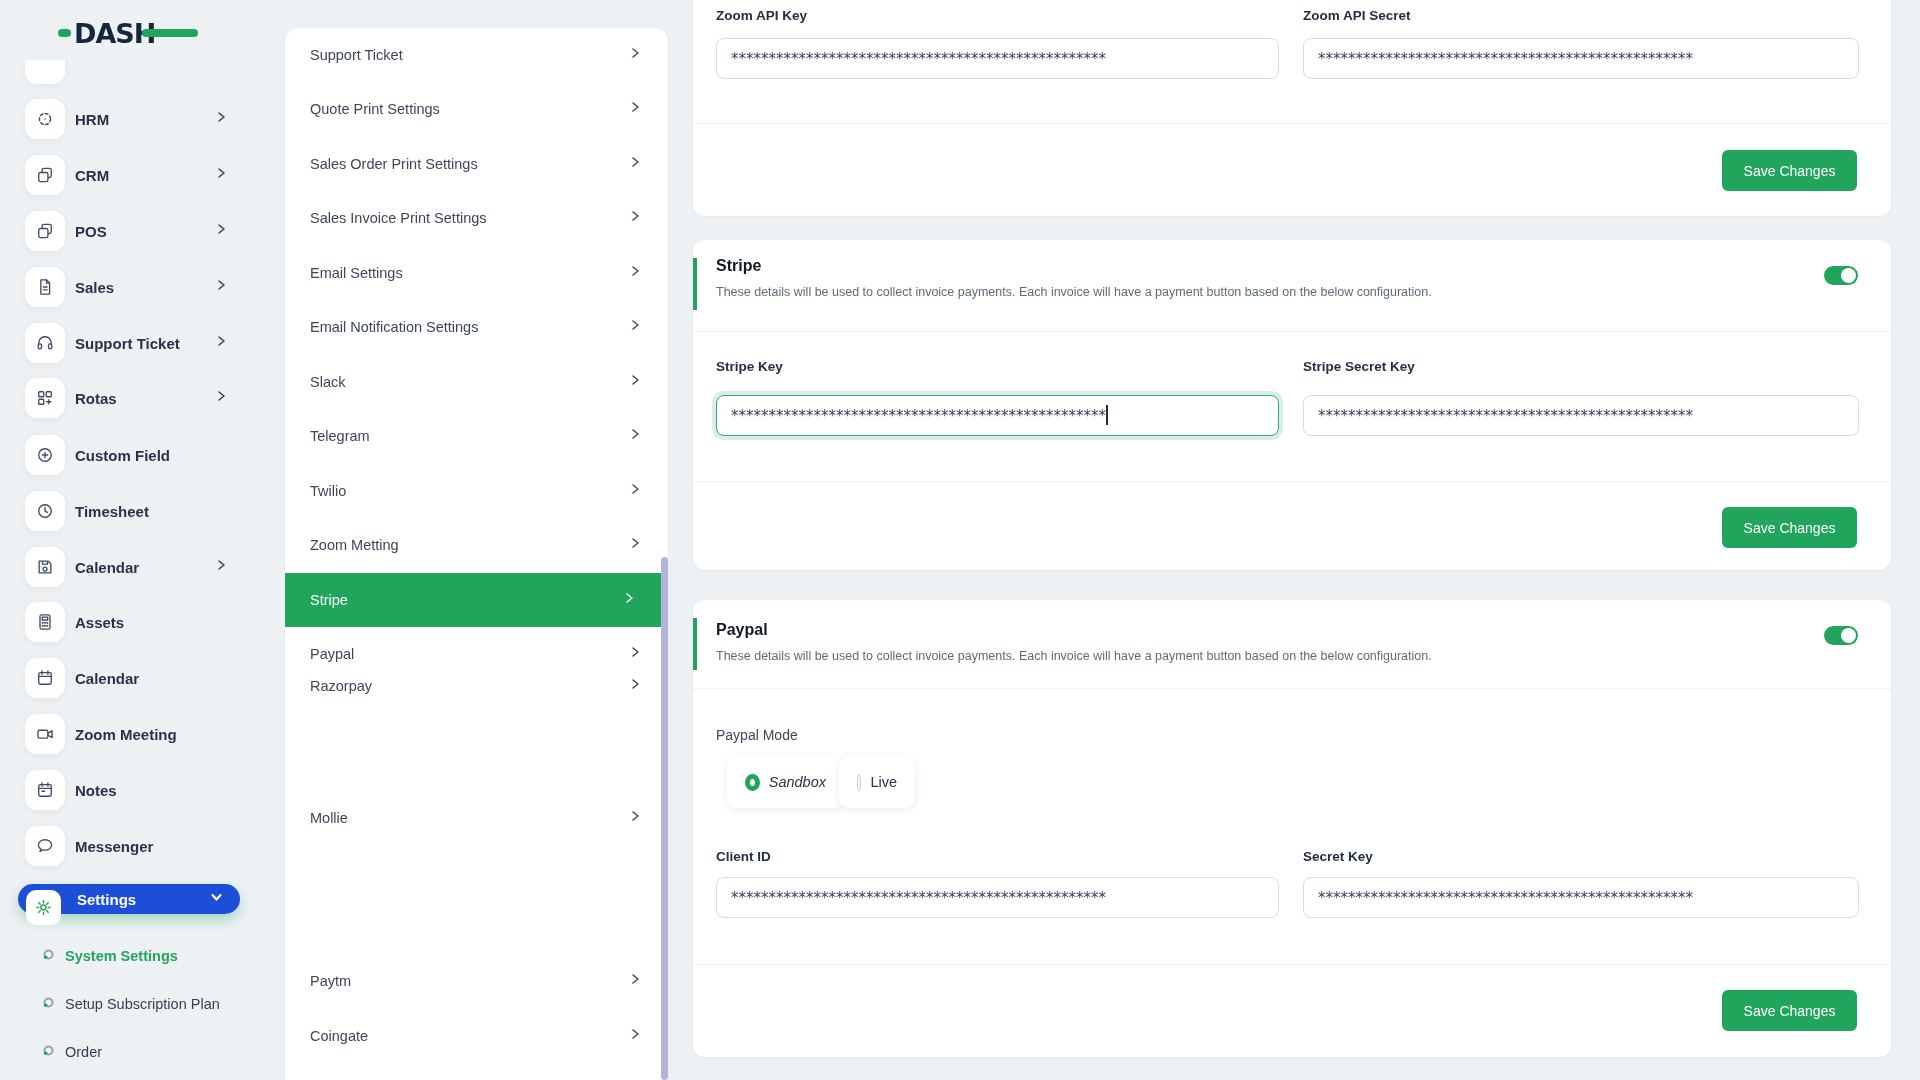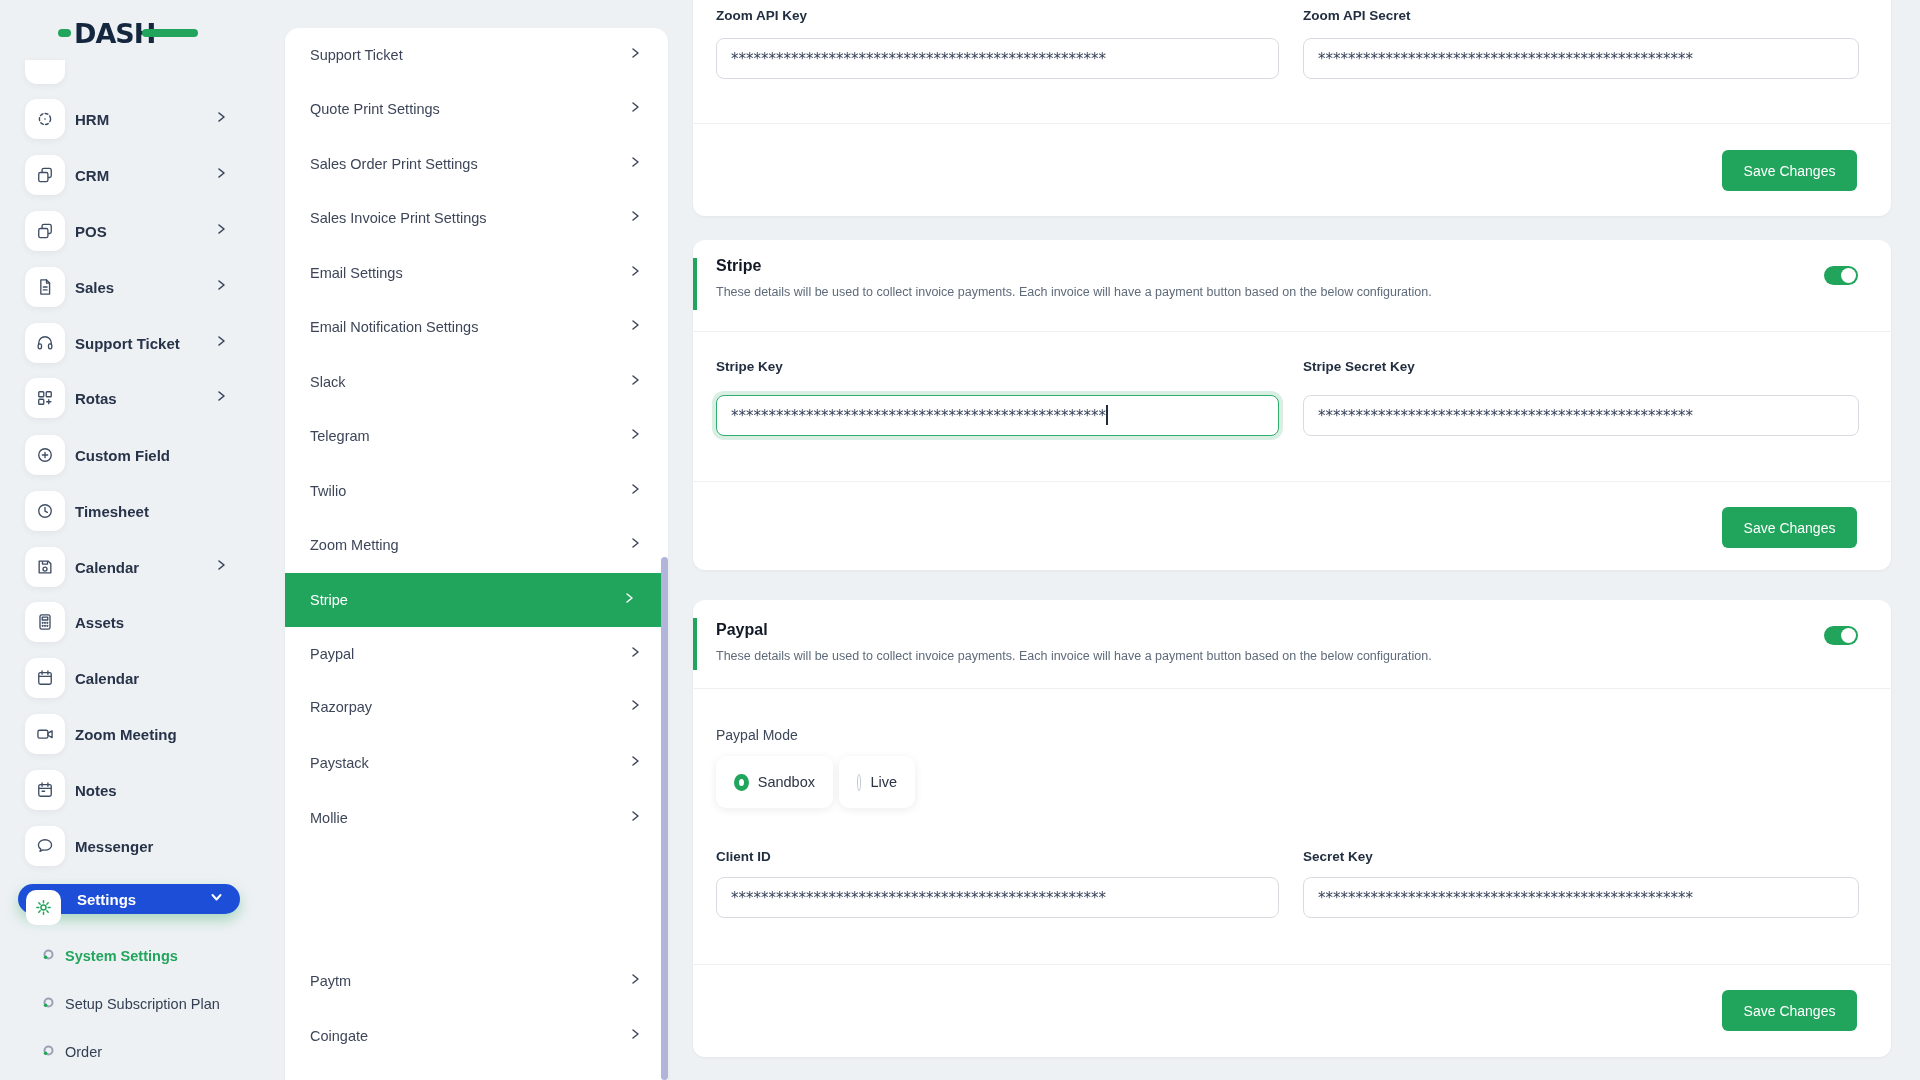--- a/index.html
+++ b/index.html
@@ -332,28 +332,22 @@
       <span class="menu-row-chev"><svg width="14" height="14" viewBox="0 0 14 14" fill="none" stroke="#ffffff" stroke-width="1.5" stroke-linecap="round" stroke-linejoin="round">
           <polyline points="5,3 10,7 5,11"></polyline>
         </svg></span>
     </div>
   <div class="menu-row" style="top:599px;">
       <span class="menu-row-label">Paypal</span>
       <span class="menu-row-chev"><svg width="14" height="14" viewBox="0 0 14 14" fill="none" stroke="#3d4659" stroke-width="1.5" stroke-linecap="round" stroke-linejoin="round">
           <polyline points="5,3 10,7 5,11"></polyline>
         </svg></span>
     </div>
-  <div class="menu-row" style="top:652px;">
+  <div class="menu-row" style="top:631px;">
       <span class="menu-row-label">Razorpay</span>
-      <span class="menu-row-chev"><svg width="14" height="14" viewBox="0 0 14 14" fill="none" stroke="#3d4659" stroke-width="1.5" stroke-linecap="round" stroke-linejoin="round">
-          <polyline points="5,3 10,7 5,11"></polyline>
-        </svg></span>
-    </div>
-  <div class="menu-row" style="top:708px;">
-      <span class="menu-row-label">Paystack</span>
       <span class="menu-row-chev"><svg width="14" height="14" viewBox="0 0 14 14" fill="none" stroke="#3d4659" stroke-width="1.5" stroke-linecap="round" stroke-linejoin="round">
           <polyline points="5,3 10,7 5,11"></polyline>
         </svg></span>
     </div>
   <div class="menu-row" style="top:763px;">
       <span class="menu-row-label">Mollie</span>
       <span class="menu-row-chev"><svg width="14" height="14" viewBox="0 0 14 14" fill="none" stroke="#3d4659" stroke-width="1.5" stroke-linecap="round" stroke-linejoin="round">
           <polyline points="5,3 10,7 5,11"></polyline>
         </svg></span>
     </div>
@@ -404,21 +398,21 @@
 <div class="card" style="top:600px;height:457px;">
   <div class="accent"></div>
   <span class="card-title" style="top:21px;">Paypal</span>
   <span class="card-desc" style="top:49px;">These details will be used to collect invoice payments. Each invoice will have a payment button based on the below configuration.</span>
   <div class="toggle" role="switch" style="top:26px;" aria-checked="true">
       <span class="knob"></span>
     </div>
   <div class="divider" style="top:88px;"></div>
 
   <span class="fld-label" style="left:23px;top:127px;font-weight:400;font-size:14px;color:#3c4759;">Paypal Mode</span>
-  <div class="radio-box" style="left:23px;width:117px;">
+  <div class="radio-box" style="left:34px;width:117px;font-style:italic;">
     <span class="radio-circle on"></span>
     <span class="radio-label">Sandbox</span>
   </div>
   <div class="radio-box" style="left:146px;width:76px;justify-content:space-between;">
     <span class="radio-circle off"></span>
     <span class="radio-label">Live</span>
   </div>
 
   <span class="fld-label" style="left:23px;top:249px;">Client ID</span>
   <input class="fld-input" type="text" readonly="" style="left: 23px; top: 277px; width: 563px;" value="**************************************************">

